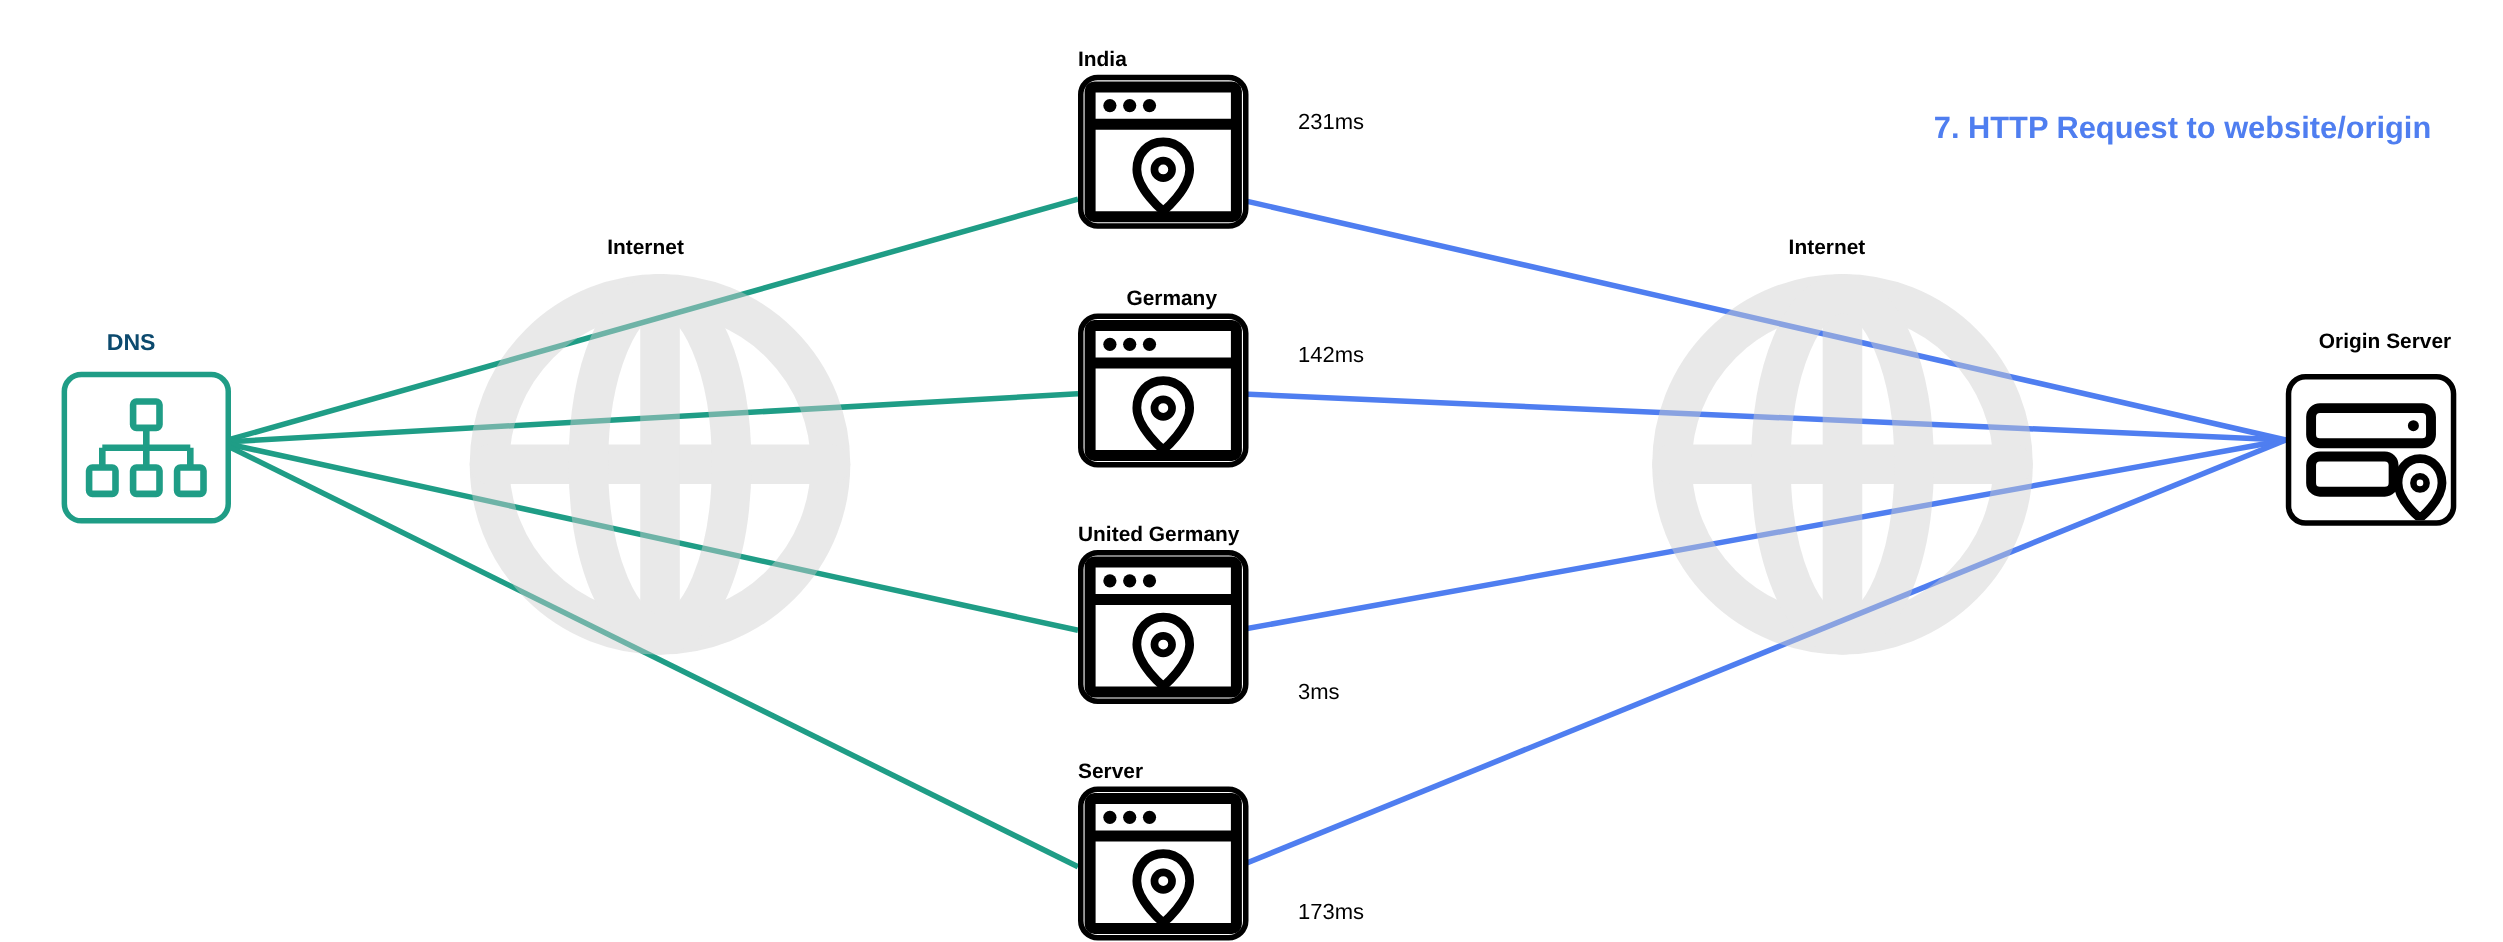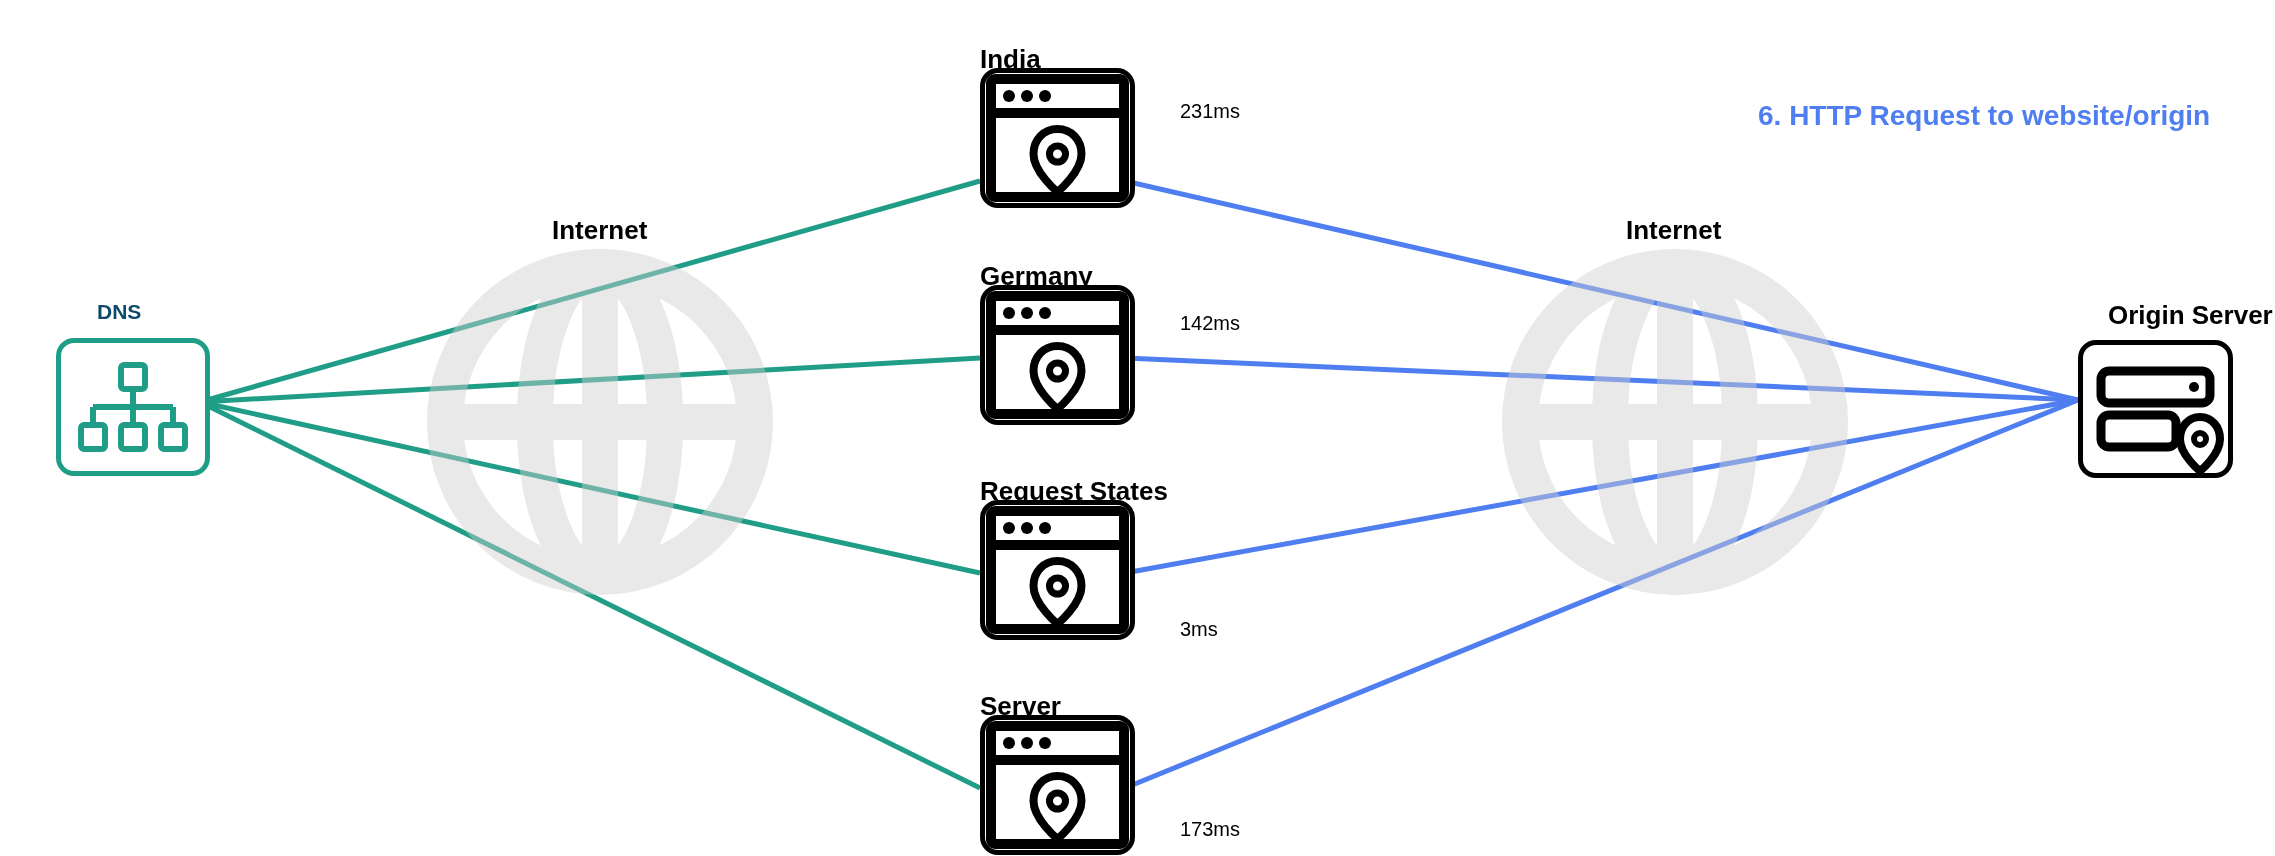--- a/index.html
+++ b/index.html
@@ -16,21 +16,21 @@
     width: 2275px;
     height: 856px;
   }
   .label {
     position: absolute;
     font-weight: 700;
     white-space: nowrap;
   }
   .step1 { color: #1f9d86; font-size: 28px; }
   .step2 { color: #4f7ef0; font-size: 28px; }
-  .black { color: #000; font-size: 26px; }
+  .black { color: #000; font-size: 19px; }
   .latency { color: #000; font-size: 20px; font-weight: 400; }
 
   .node-box {
     position: absolute;
     background: #fff;
     border: 5px solid #000;
     border-radius: 18px;
   }
   .dns-box {
     position: absolute;
@@ -76,21 +76,21 @@
       <line x1="175" y1="20" x2="175" y2="330" stroke="#cfcfcf" stroke-width="36" fill="none" stroke-linecap="round"></line>
       <ellipse cx="175" cy="175" rx="65.1" ry="155" stroke="#cfcfcf" stroke-width="36" fill="none" stroke-linecap="round"></ellipse>
     </svg>
   <svg id="globe-right" class="globe" width="350" height="350" style="left: 1500px; top: 247px;">
       <circle cx="175" cy="175" r="155" stroke="#cfcfcf" stroke-width="36" fill="none" stroke-linecap="round"></circle>
       <line x1="20" y1="175" x2="330" y2="175" stroke="#cfcfcf" stroke-width="36" fill="none" stroke-linecap="round"></line>
       <line x1="175" y1="20" x2="175" y2="330" stroke="#cfcfcf" stroke-width="36" fill="none" stroke-linecap="round"></line>
       <ellipse cx="175" cy="175" rx="65.1" ry="155" stroke="#cfcfcf" stroke-width="36" fill="none" stroke-linecap="round"></ellipse>
     </svg>
 
-  <div class="label step2" style="left:1758px; top:100px;">6. HTTP Request to website/origin</div>
+  <div class="label step2" style="left:1758px; top:100px;">7. HTTP Request to website/origin</div>
 
   <div class="label black" style="left:552px; top:215px;">Internet</div>
   <div class="label black" style="left:1626px; top:215px;">Internet</div>
 
   <div class="label" style="left:97px; top:300px; color:#0c4a6e; font-size:21px;">DNS</div>
   <div id="dns-box" class="dns-box" style="left: 56px; top: 338px; width: 144px; height: 128px;"><svg width="144" height="128">
         <rect x="60" y="22" width="24" height="24" rx="3" fill="none" stroke="#1f9d86" stroke-width="6"></rect>
         <rect x="20" y="82" width="24" height="24" rx="3" fill="none" stroke="#1f9d86" stroke-width="6"></rect>
         <rect x="60" y="82" width="24" height="24" rx="3" fill="none" stroke="#1f9d86" stroke-width="6"></rect>
         <rect x="100" y="82" width="24" height="24" rx="3" fill="none" stroke="#1f9d86" stroke-width="6"></rect>
@@ -144,19 +144,19 @@
           <circle cx="24" cy="23" r="6" fill="#000"></circle>
           <circle cx="42" cy="23" r="6" fill="#000"></circle>
           <circle cx="60" cy="23" r="6" fill="#000"></circle>
           <path d="M 72.5 56 c 14 0 24 11 24 25 c 0 18 -24 38 -24 38 c 0 0 -24 -20 -24 -38 c 0 -14 10 -25 24 -25 z" fill="none" stroke="#000" stroke-width="8"></path>
           <circle cx="72.5" cy="81" r="8" fill="none" stroke="#000" stroke-width="7"></circle>
         </svg></div>
     </div>
 
 <div class="label black" style="left:980px; top:44px;">India</div>
     <div class="label latency" style="left:1180px; top:100px;">231ms</div>
-    <div class="label black" style="left:980px; top:261px;text-align:right;">Germany</div>
+    <div class="label black" style="left:1024px; top:261px;text-align:right;">Germany</div>
     <div class="label latency" style="left:1180px; top:312px;">142ms</div>
-    <div class="label black" style="left:980px; top:476px;">Request States</div>
+    <div class="label black" style="left:980px; top:476px;">United Germany</div>
     <div class="label latency" style="left:1180px; top:618px;">3ms</div>
     <div class="label black" style="left:980px; top:691px;">Server</div>
     <div class="label latency" style="left:1180px; top:818px;">173ms</div>
   </div>
 
 </body></html>

